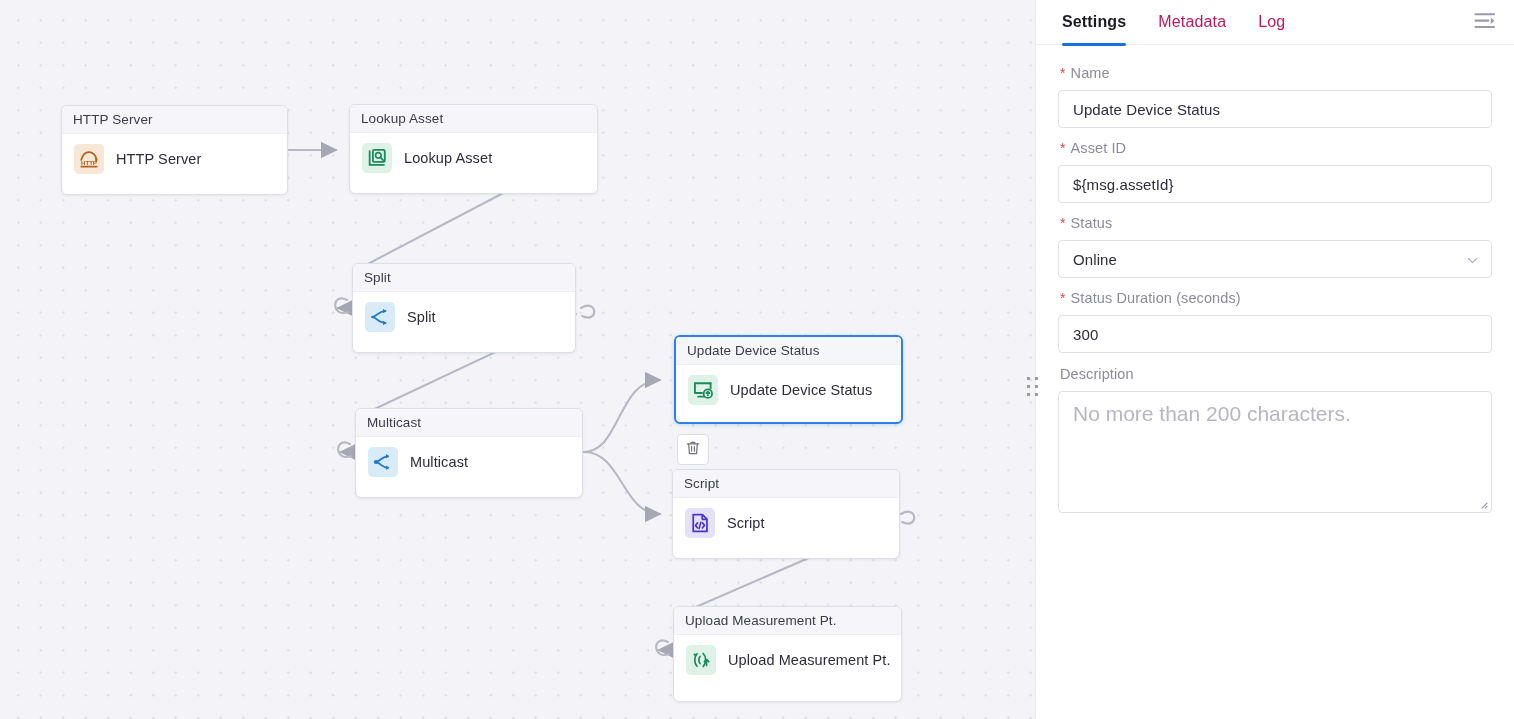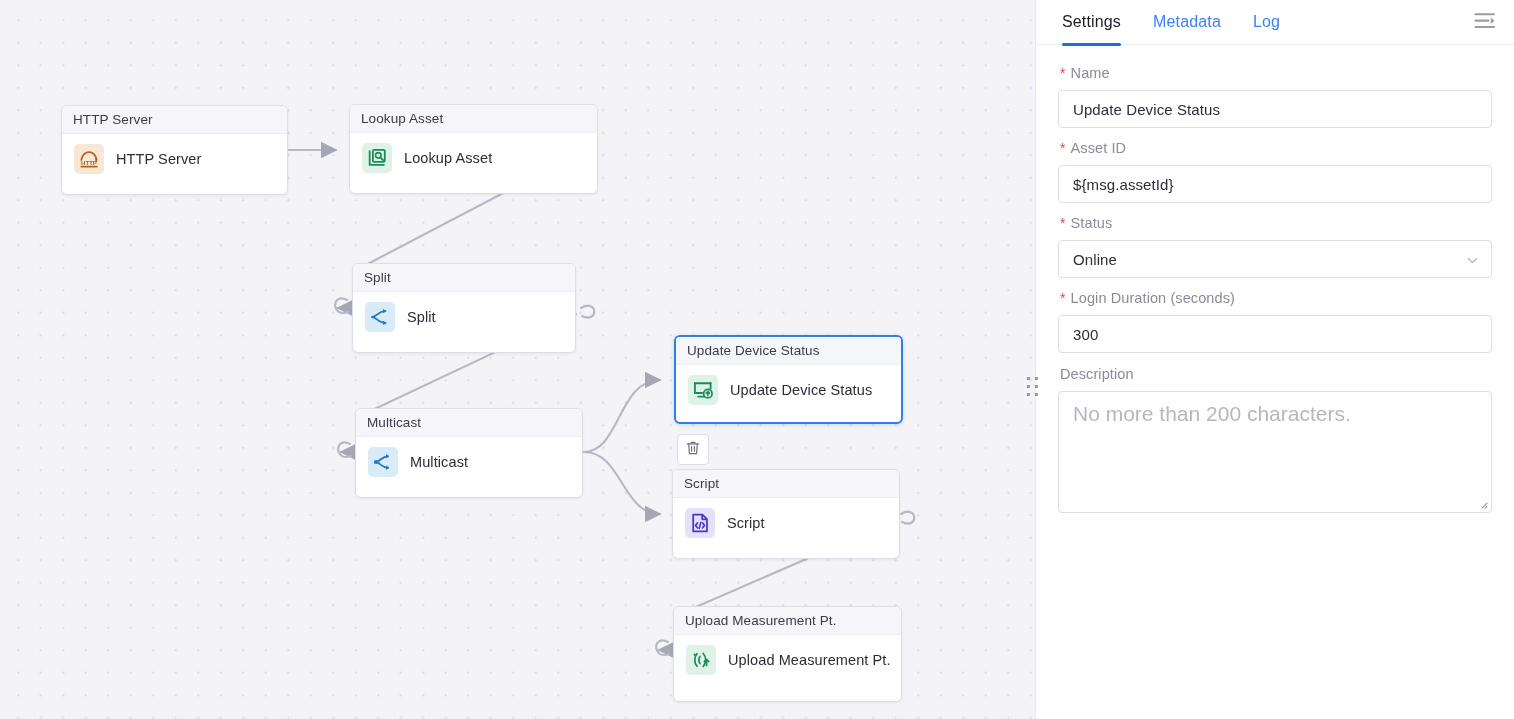--- a/index.html
+++ b/index.html
@@ -89,28 +89,28 @@
 
   .tabs {
     height: 45px;
     display: flex; align-items: center;
     padding: 0 0 0 26px;
     border-bottom: 1px solid #ececf2;
     position: relative;
   }
   .tab {
     font-size: 16px;
-    color: #3b82f6;
+    color: #be185d;
     margin-right: 32px;
     height: 45px;
     display: flex; align-items: center;
     cursor: pointer;
     letter-spacing: .15px;
   }
-  .tab.active { color: #1b1b25; font-weight: normal; position: relative; }
+  .tab.active { color: #1b1b25; font-weight: bold; position: relative; }
   .tab.active::after {
     content: ""; position: absolute;
     left: 0; right: 0; bottom: -1px;
     height: 3px; background: #1b6fe0; border-radius: 2px;
   }
   #collapse-icon { position: absolute; right: 17px; top: 9px; cursor: pointer; }
 
   .form { padding: 20px 22px 0 22px; }
   .field { margin-bottom: 6px; }
   .field-label {
@@ -376,21 +376,21 @@
             <svg width="13" height="13" viewBox="0 0 16 16" fill="none">
               <path d="M3 5.6 L8 10.6 L13 5.6" stroke="#adadbd" stroke-width="1.5" stroke-linecap="round" stroke-linejoin="round"></path>
             </svg>
           </span>
         </div>
       </div>
 
       <div class="field f-login">
         <div class="field-label">
           <span class="req">*</span>
-          <span>Login Duration (seconds)</span>
+          <span>Status Duration (seconds)</span>
         </div>
         <input class="input" type="text" value="300" style="">
       </div>
 
       <div class="field">
         <div class="field-label">
           <span>Description</span>
         </div>
         <div class="ta-wrap">
           <textarea class="textarea" placeholder="No more than 200 characters." style=""></textarea>

